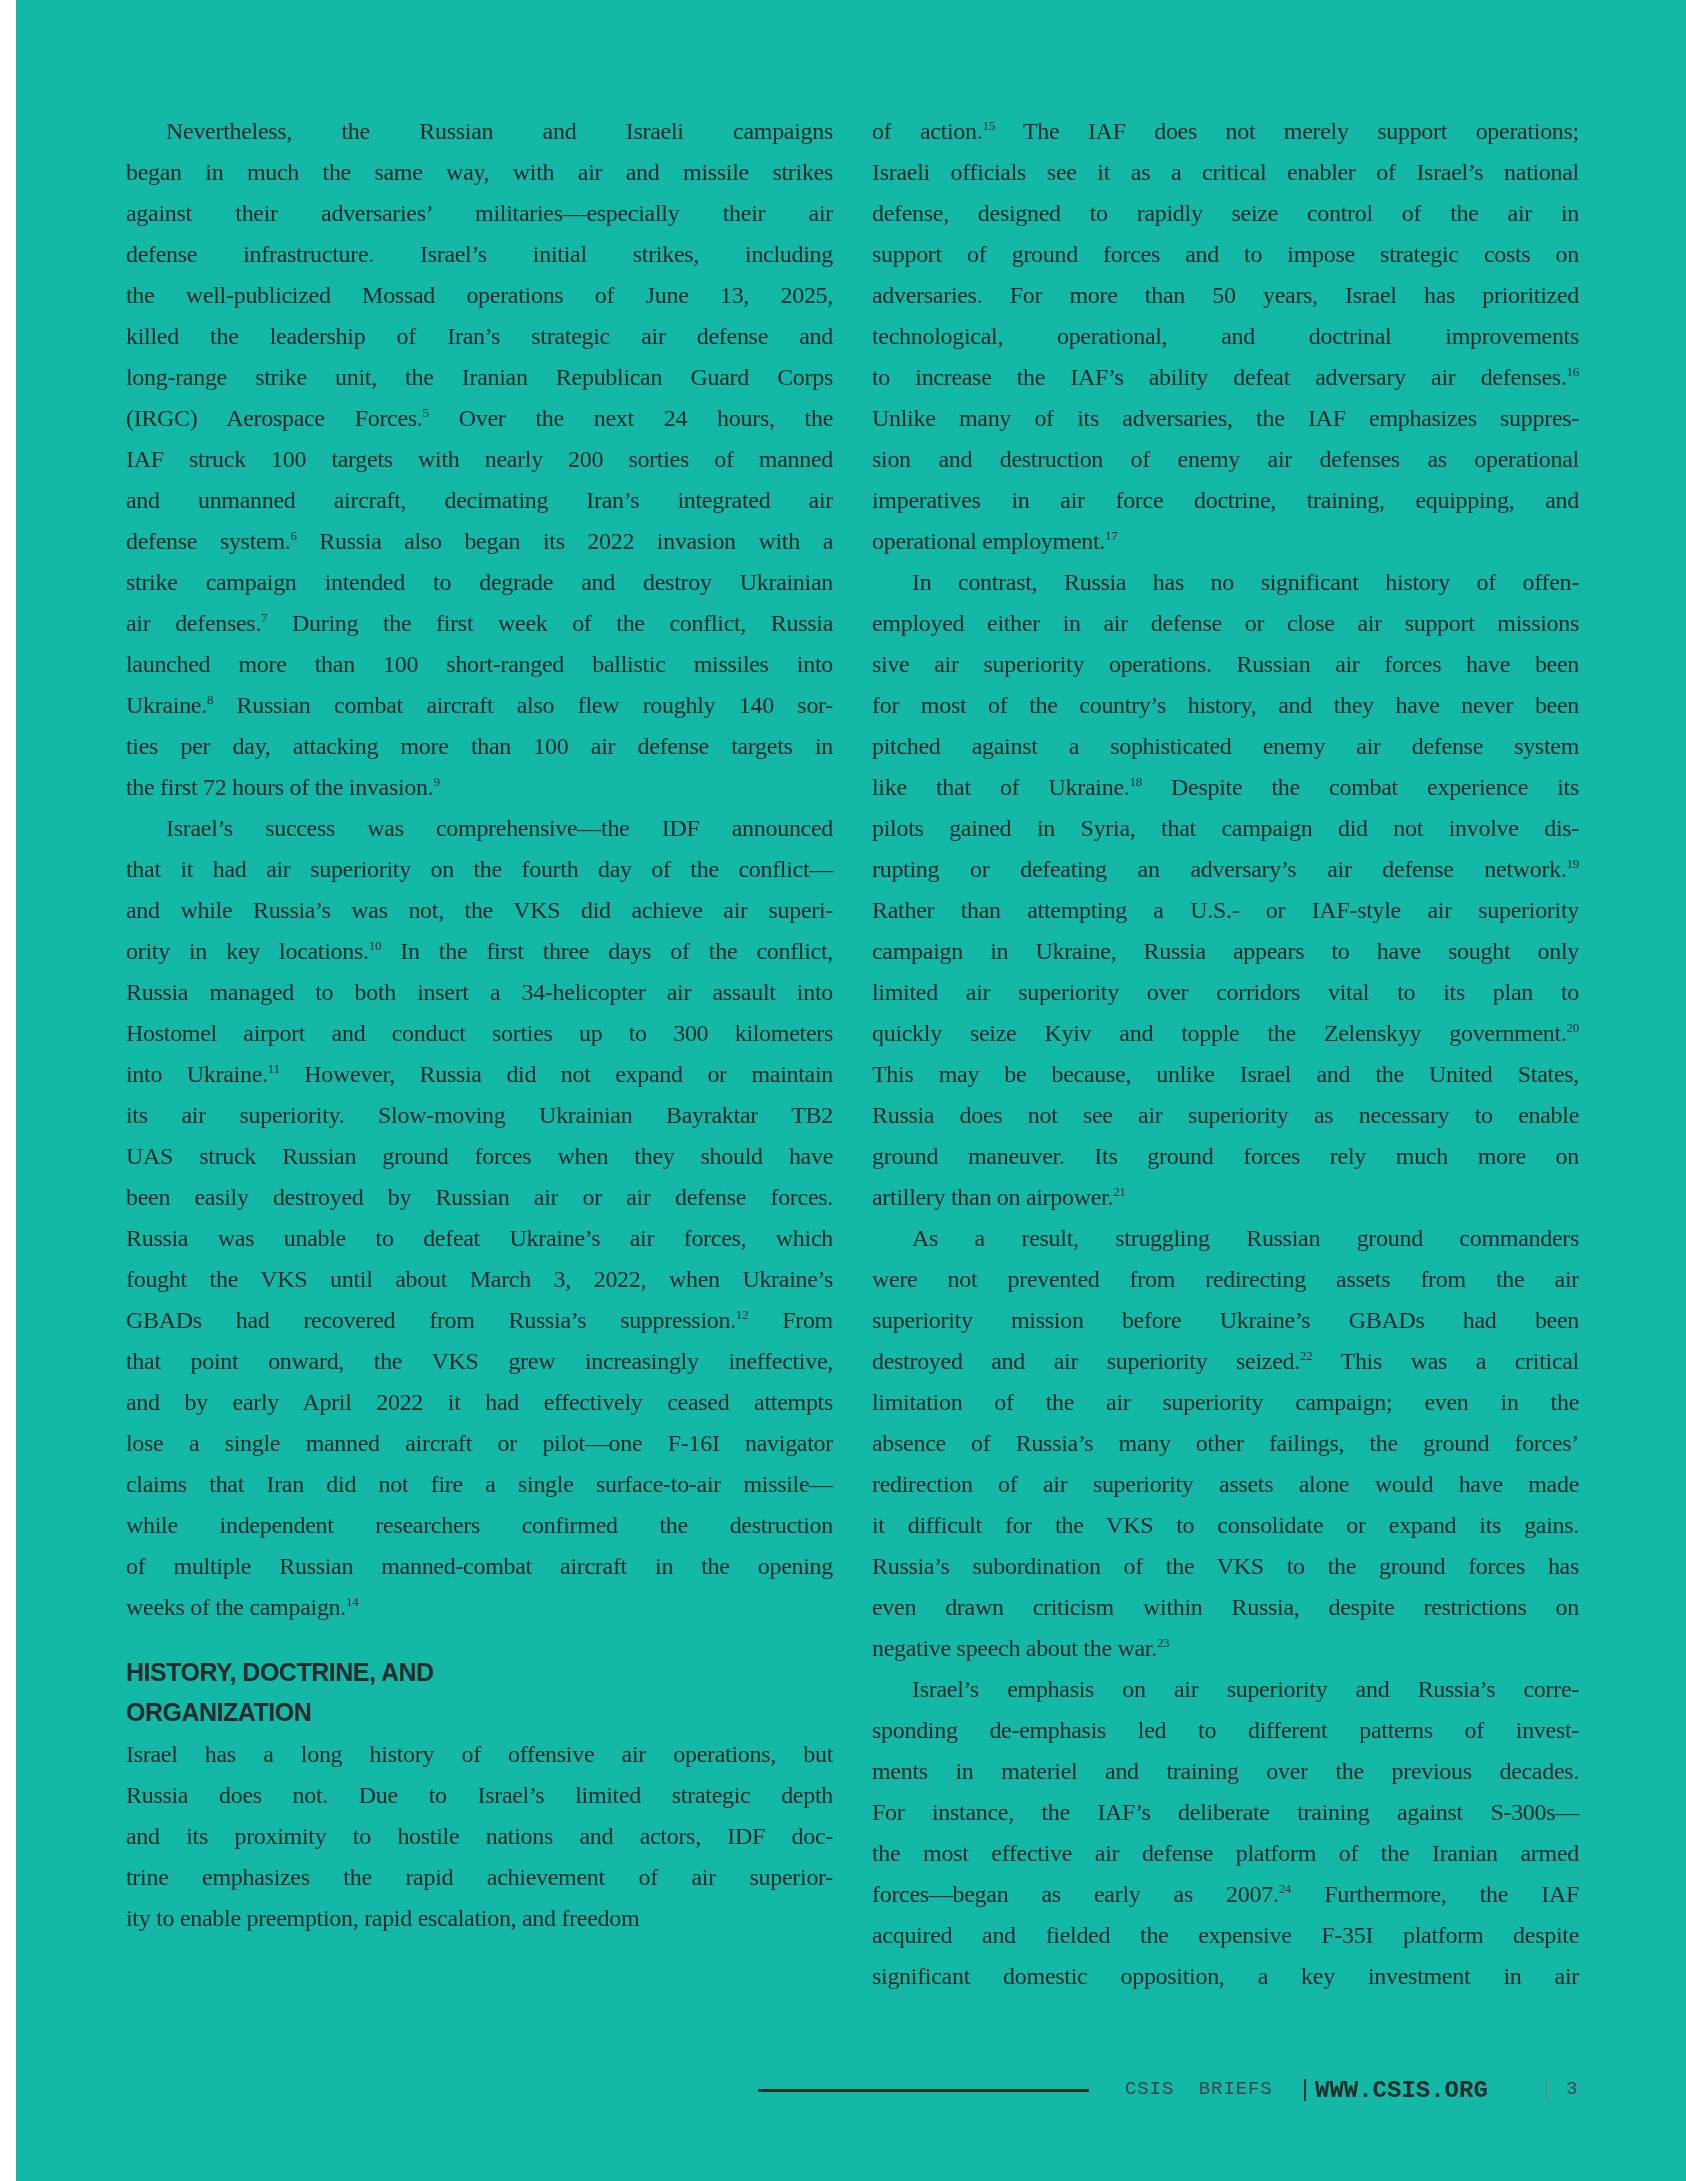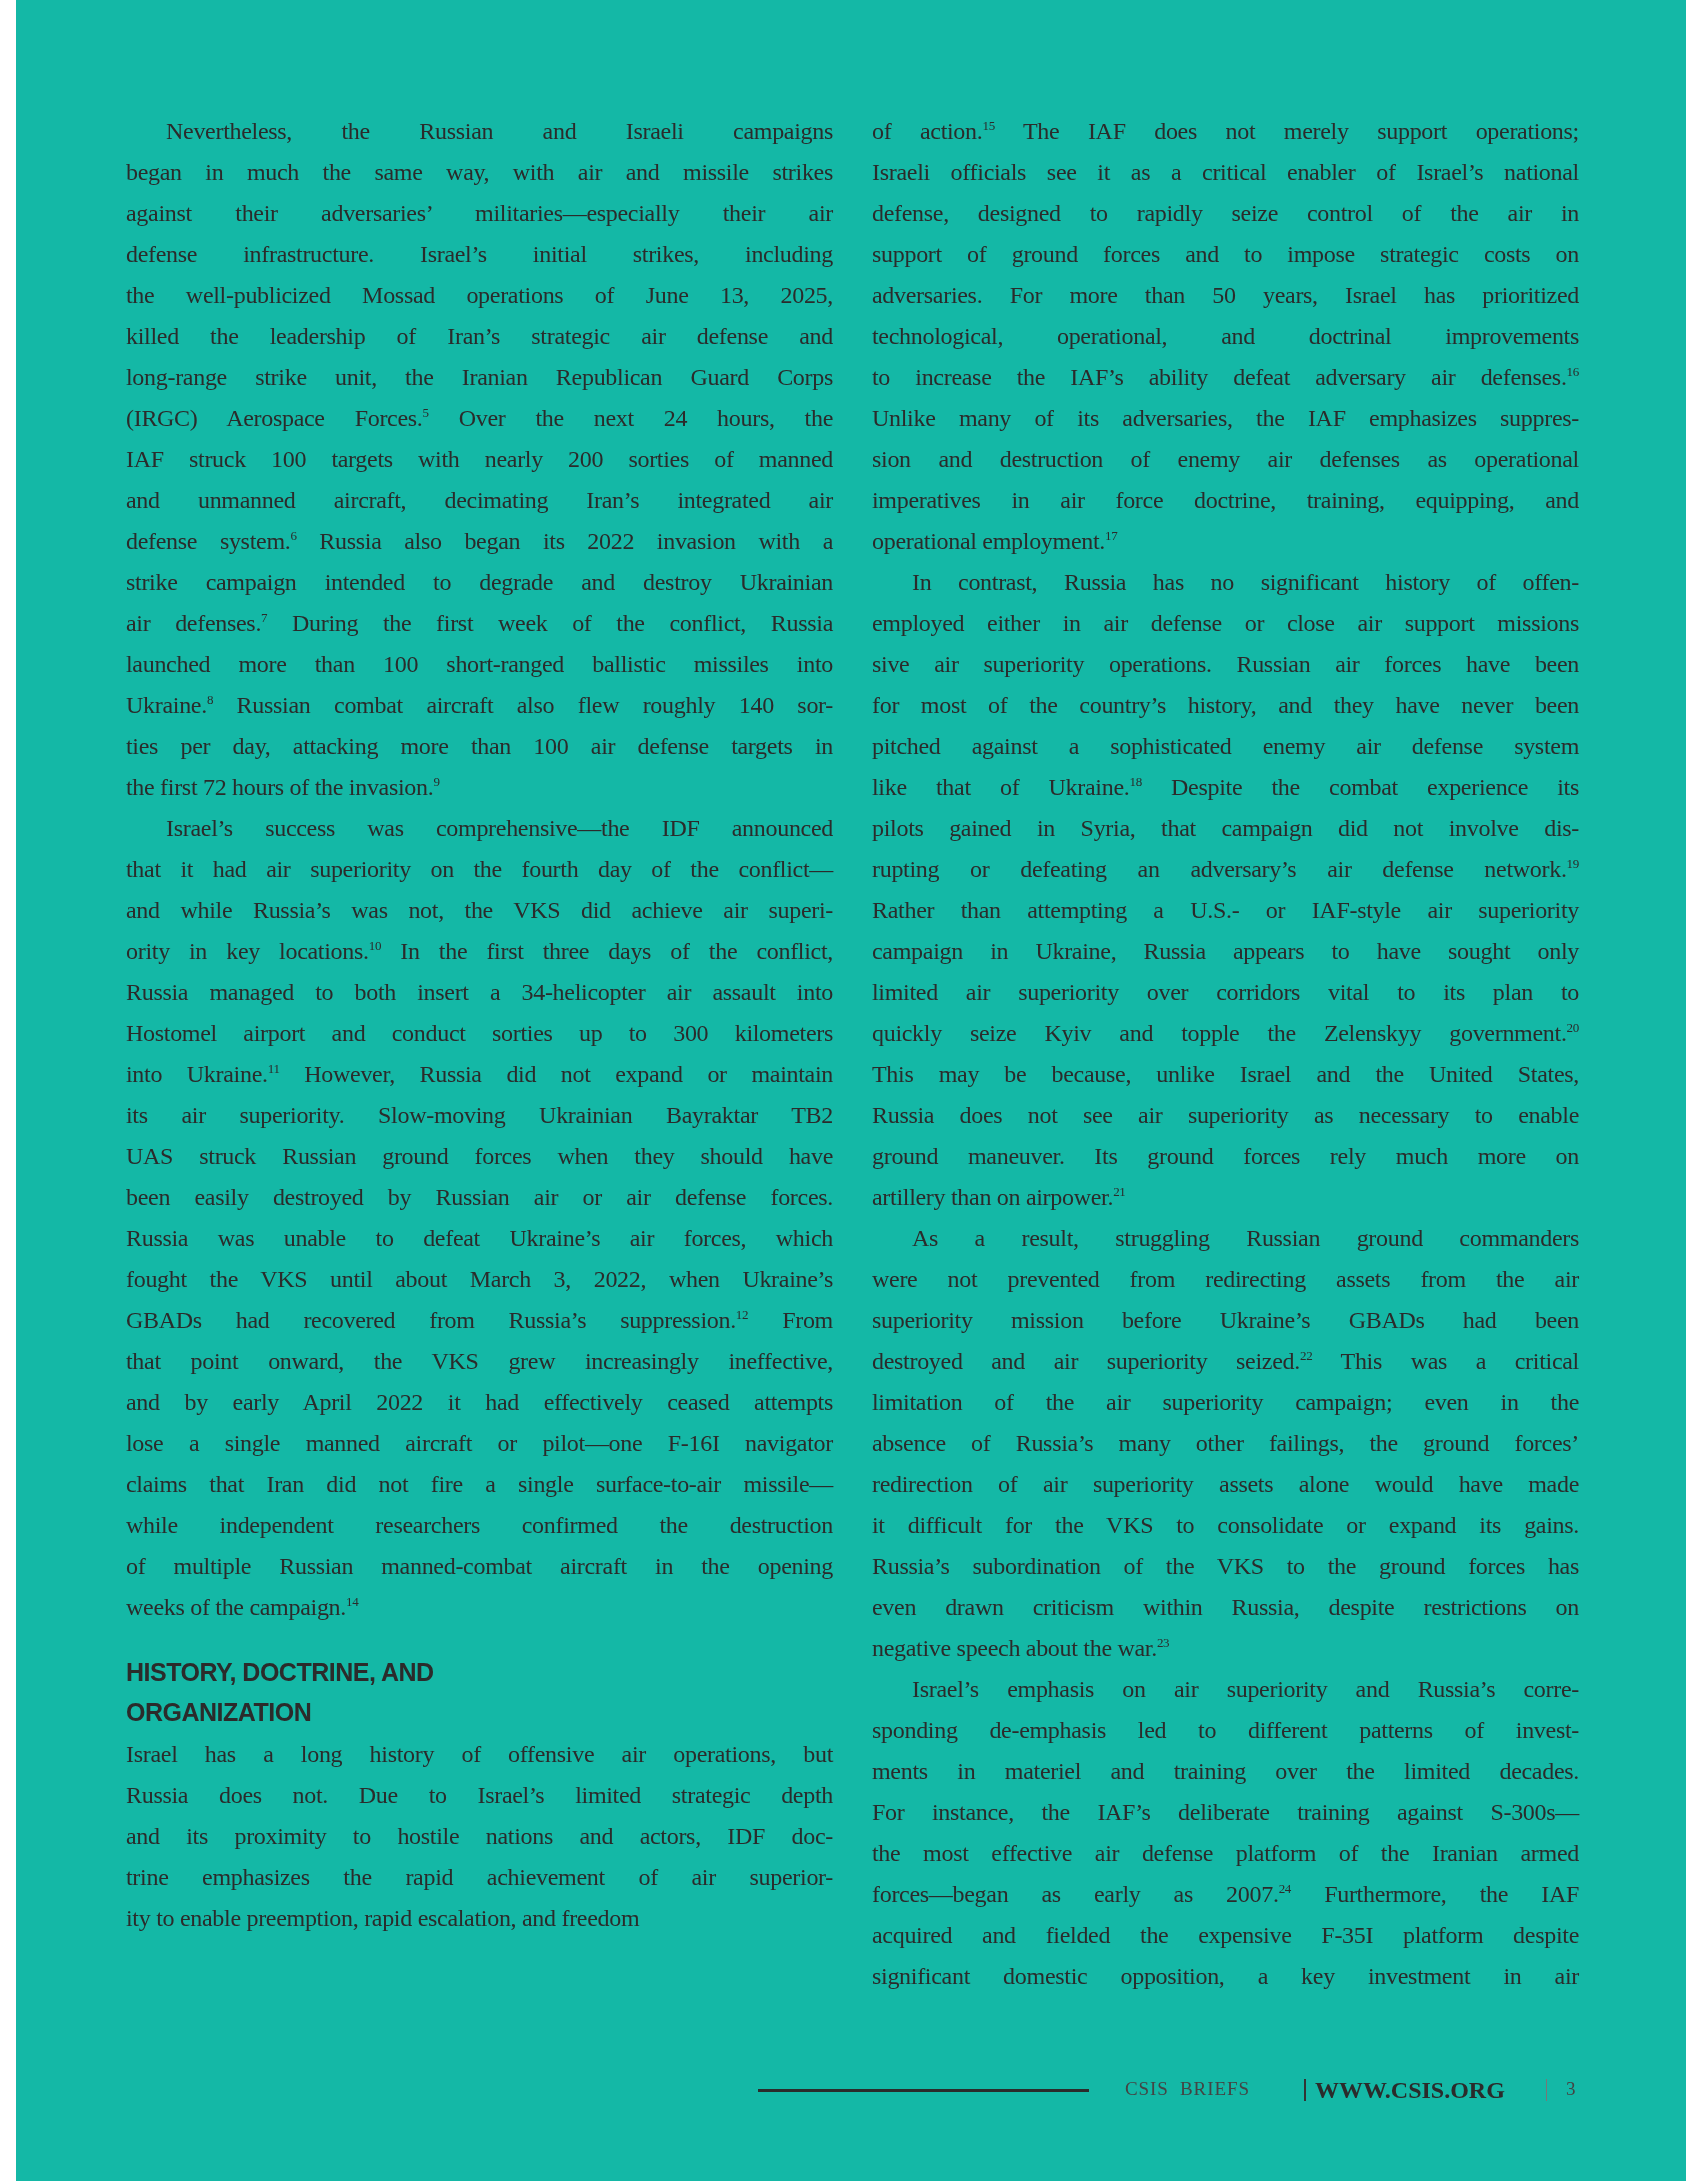--- a/index.html
+++ b/index.html
@@ -11,21 +11,21 @@
   .col-right { left: 856px; }
   .line { height: 41px; line-height: 41px; white-space: nowrap; overflow: visible;
           text-align: justify; text-align-last: justify; letter-spacing: -0.3px; }
   .line.last { text-align-last: left; }
   .line.indent { padding-left: 40px; }
   sup { font-size: 13px; vertical-align: 9.2px; line-height: 0; }
   .heading { font-family: "Liberation Sans", "DejaVu Sans", sans-serif; font-weight: 700;
              font-size: 25px; line-height: 40px; color: #2b2b2b; letter-spacing: -0.5px;
              margin-top: 24px; margin-bottom: 1.8px; transform: scaleX(1.0); }
   .footer { position: absolute; top: 2072px; height: 37px; left: 0; width: 1526px;
-            font-family: Liberation Serif, serif; color: #333; }
+            font-family: Liberation Mono, monospace; color: #333; }
   .footer-rule { position: absolute; left: 742px; top: 17.4px; width: 331px; height: 2.8px; background: #2b2b2b; }
   .footer-brand { position: absolute; left: 1109px; top: 5.5px; font-size: 19px; letter-spacing: 0.9px; color: #444; }
   .footer-sep1 { position: absolute; left: 1288px; top: 7.3px; width: 1.8px; height: 22px; background: #333; }
   .footer-url { position: absolute; left: 1299px; top: 4.6px; font-size: 24px; font-weight: 700; color: #2b2b2b; }
   .footer-sep2 { position: absolute; left: 1530px; top: 7.3px; width: 0.9px; height: 22px; background: #777; }
   .footer-page { position: absolute; left: 1550px; top: 5.5px; font-size: 19px; color: #444; }
 </style>
 </head>
 <body>
 
@@ -119,21 +119,21 @@
         <div class="line"><span>destroyed and air superiority seized.</span><sup>22</sup><span> This was a critical</span></div>
         <div class="line"><span>limitation of the air superiority campaign; even in the</span></div>
         <div class="line"><span>absence of Russia’s many other failings, the ground forces’</span></div>
         <div class="line"><span>redirection of air superiority assets alone would have made</span></div>
         <div class="line"><span>it difficult for the VKS to consolidate or expand its gains.</span></div>
         <div class="line"><span>Russia’s subordination of the VKS to the ground forces has</span></div>
         <div class="line"><span>even drawn criticism within Russia, despite restrictions on</span></div>
         <div class="line last"><span>negative speech about the war.</span><sup>23</sup></div>
         <div class="line indent"><span>Israel’s emphasis on air superiority and Russia’s corre-</span></div>
         <div class="line"><span>sponding de-emphasis led to different patterns of invest-</span></div>
-        <div class="line"><span>ments in materiel and training over the limited decades.</span></div>
+        <div class="line"><span>ments in materiel and training over the previous decades.</span></div>
         <div class="line"><span>For instance, the IAF’s deliberate training against S-300s—</span></div>
         <div class="line"><span>the most effective air defense platform of the Iranian armed</span></div>
         <div class="line"><span>forces—began as early as 2007.</span><sup>24</sup><span> Furthermore, the IAF</span></div>
         <div class="line"><span>acquired and fielded the expensive F-35I platform despite</span></div>
         <div class="line"><span>significant domestic opposition, a key investment in air</span></div>
       </div>
   </div>
 
   <div class="footer">
     <div class="footer-rule"></div>

